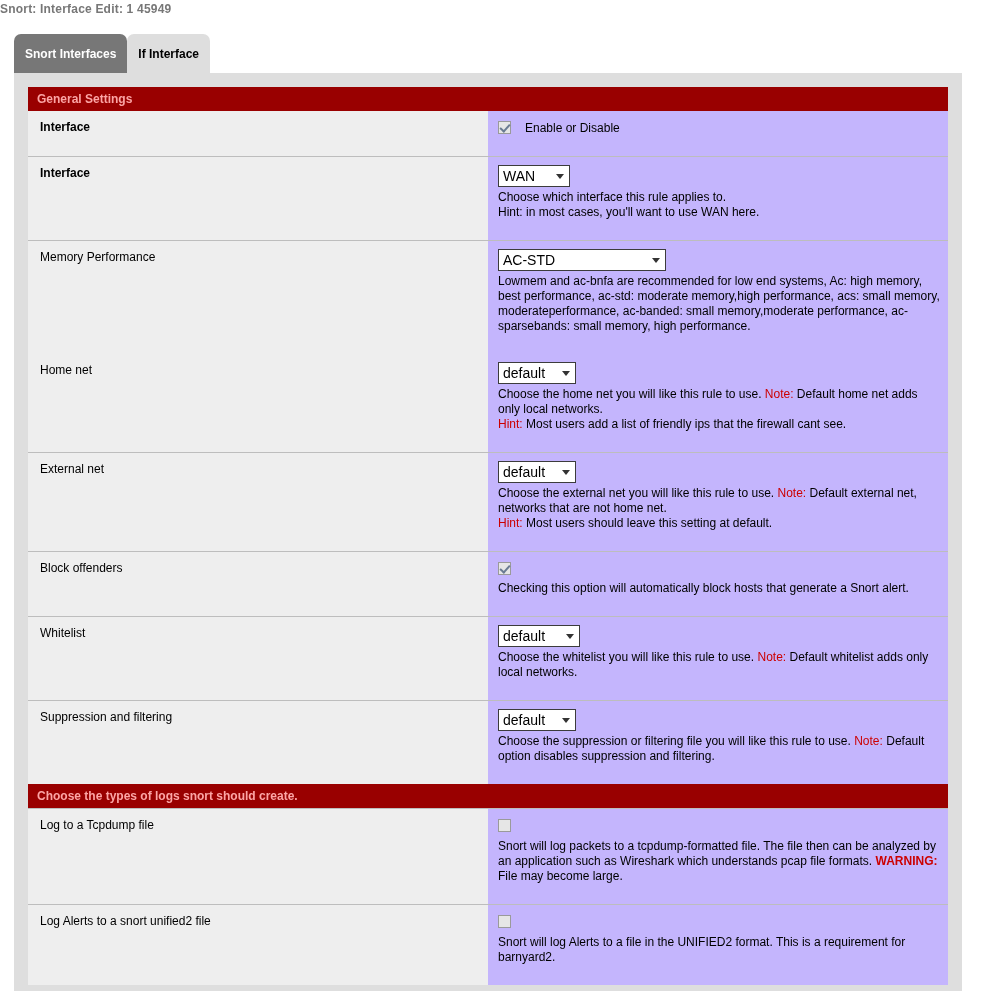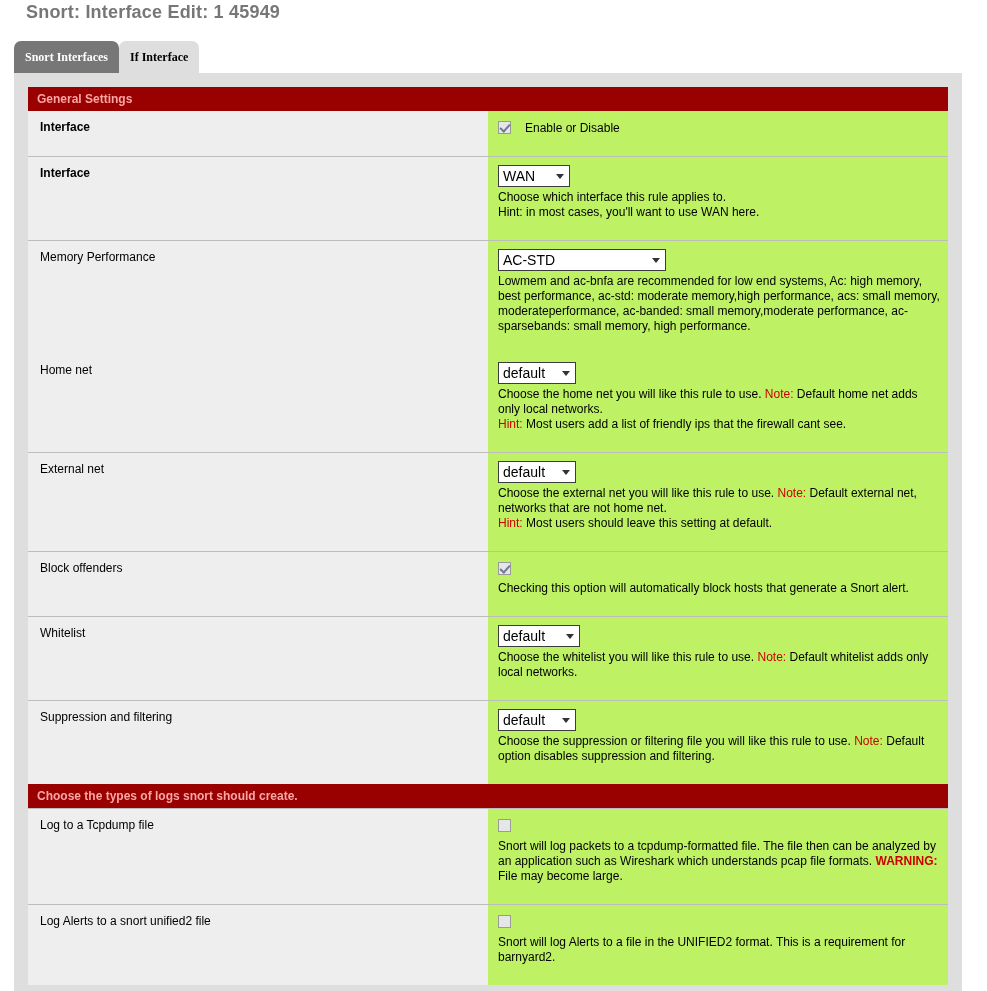--- a/index.html
+++ b/index.html
@@ -8,46 +8,45 @@
     width: 987px; height: 991px;
     background: #ffffff;
     font-family: "Liberation Sans", sans-serif;
     overflow: hidden;
   }
   .page { position: relative; width: 987px; height: 991px; background:#fff; }
 
   
   .page-title {
     position: absolute;
-    left: 26px; top: 2px;
-    font-size: 18px;
+    left: 0; top: 2px;
+    font-size: 12px;
     font-weight: bold;
     color: #777777;
     letter-spacing: 0.2px;
   }
 
   
   .tabbar {
     position: absolute;
     left: 14px; top: 49px;
     height: 24px;
     display: flex;
     align-items: flex-end;
   }
   .tab {
-    height: 32px;
+    height: 39px;
     padding: 0 11px;
     display: flex; align-items: center;
     font-size: 12px;
     font-weight: bold;
     border-top-left-radius: 7px;
     border-top-right-radius: 7px;
     cursor: pointer;
     white-space: nowrap;
-    font-family: Liberation Serif, serif;
   }
   .tab.inactive { background: #777777; color: #ffffff; }
   .tab.active   { background: #dedede; color: #000000; }
 
   
   .panel {
     position: absolute;
     left: 14px; top: 73px;
     width: 948px;
     height: 918px;
@@ -78,21 +77,21 @@
   td.lbl {
     width: 134px;
     background: #eeeeee;
     font-size: 12px;
     color: #000;
     padding: 9px 6px 9px 12px;
     line-height: 14px;
   }
   td.lbl.bold { font-weight: bold; }
   td.val {
-    background: #bef264;
+    background: #c4b5fd;
     padding: 8px 6px 20px 10px;
     font-size: 12px;
     color: #000;
   }
 
   .desc { font-size: 12px; color: #000; line-height: 15px; margin-top: 3px; }
   .note { color: #cc0000; }
   .warn { color: #cc0000; font-weight: bold; }
 
   

